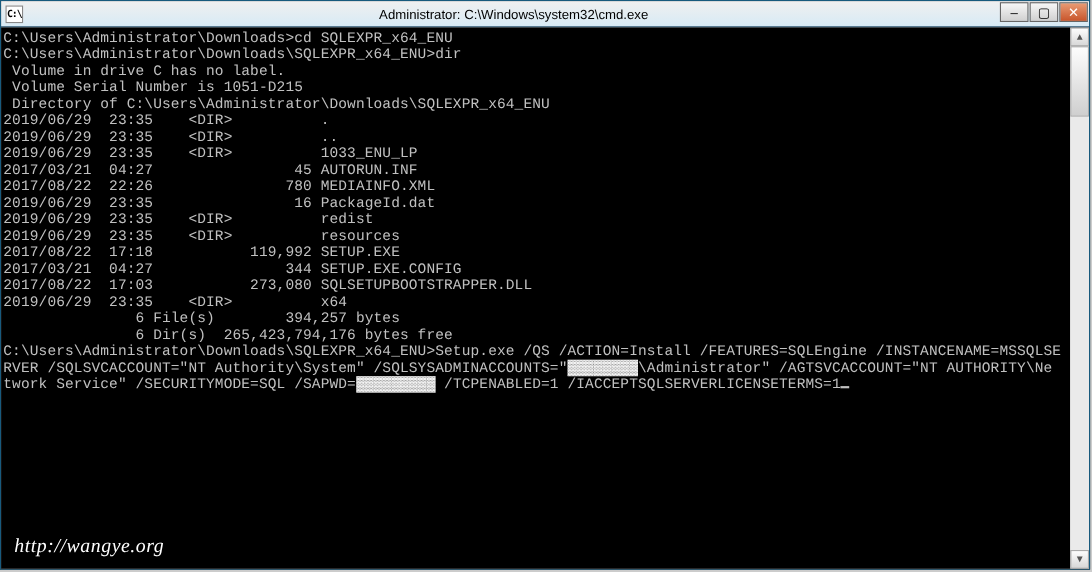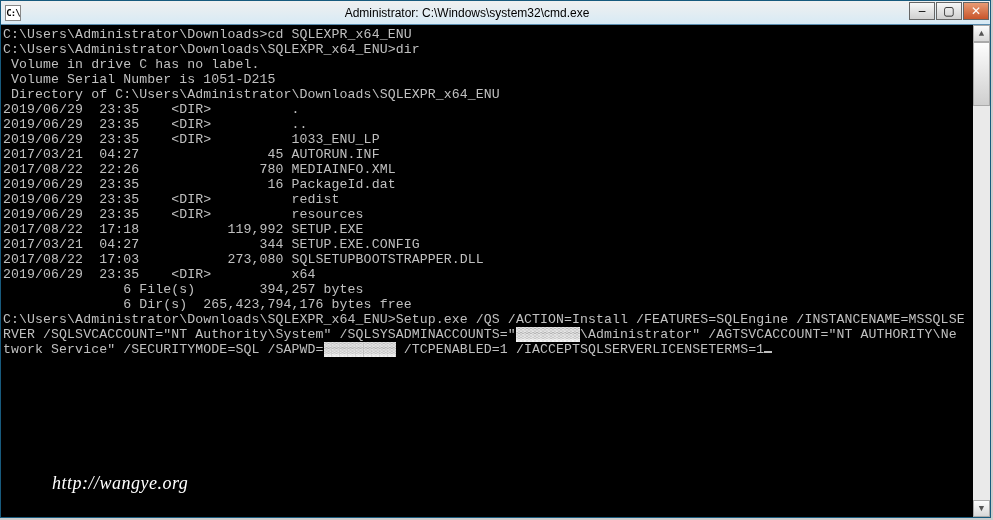--- a/index.html
+++ b/index.html
@@ -140,29 +140,28 @@
     position: absolute;
     left: 0;
     width: 100%;
     background: linear-gradient(#fdfdfd,#cfcfcf);
     border: 1px solid #aaa;
     box-sizing: border-box;
   }
   .watermark {
     position: absolute;
     left: 12px;
-    bottom: 23px;
+    bottom: 10px;
     color: #fff;
     font-family: Georgia, "Times New Roman", serif;
     font-style: italic;
     font-size: 18px;
     letter-spacing: 0.5px;
     pointer-events: none;
     text-shadow: 1px 1px 1px #000;
-    margin-left: 39px;
   }
   .cursor {
     display: inline-block;
     width: 8px;
     border-bottom: 2px solid #c0c0c0;
   }
 </style>
 </head>
 <body>
 

